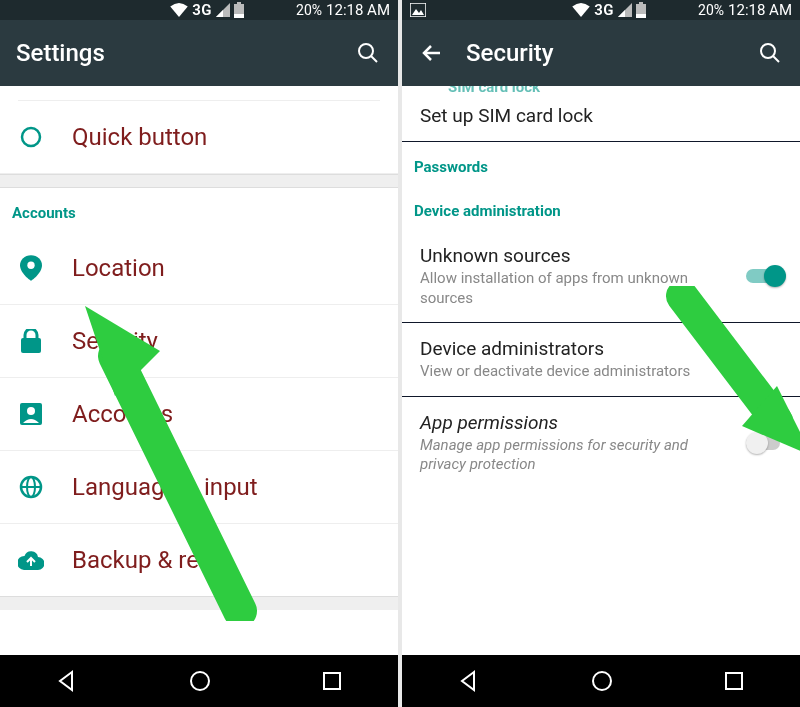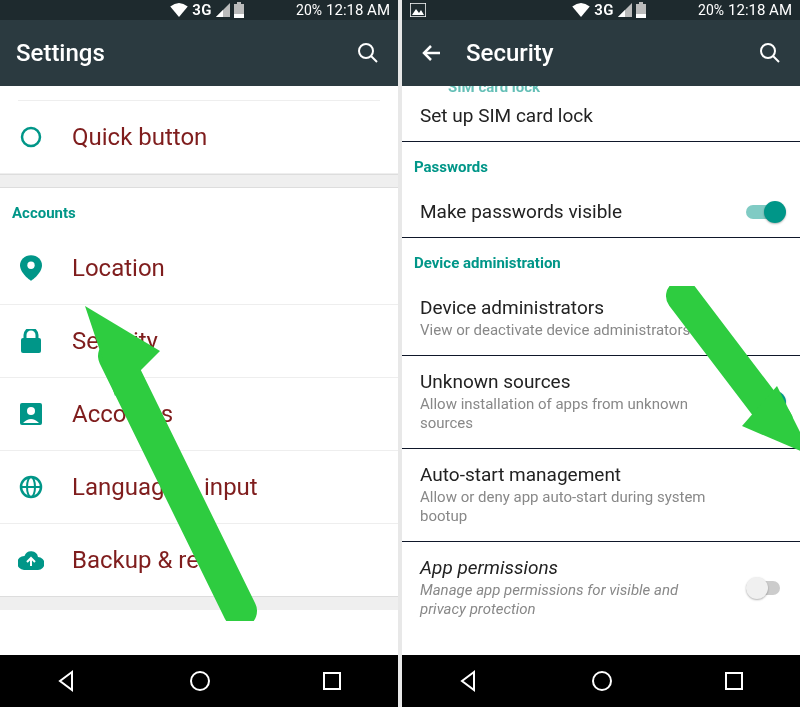--- a/index.html
+++ b/index.html
@@ -278,47 +278,36 @@
   </div>
 
   <div class="content">
     <div style="height:0px; overflow:visible; position:relative;">
        <div class="clipedge" style="top:-8px; left:18px;margin-left:28px;"><span style="opacity:0.6">SIM card lock</span></div>
     </div>
     <div class="row2" style="padding-top:18px;">
       <div class="title">Set up SIM card lock</div>
     </div>
     <div class="section-header teal2">Passwords</div>
-    <div class="row2">
-      <div class="title">Make passwords visible</div>
-      <div class="toggle on">
-          <div class="track"></div>
-          <div class="thumb"></div>
-        </div>
-    </div>
     <div class="section-header teal2">Device administration</div>
-    <div class="row2">
-      <div class="title">Device administrators</div>
-      <div class="sub">View or deactivate device administrators</div>
-    </div>
     <div class="row2">
       <div class="title">Unknown sources</div>
       <div class="sub">Allow installation of apps from unknown sources</div>
       <div class="toggle on">
           <div class="track"></div>
           <div class="thumb"></div>
         </div>
     </div>
     <div class="row2">
-      <div class="title">Auto-start management</div>
-      <div class="sub">Allow or deny app auto-start during system bootup</div>
+      <div class="title">Device administrators</div>
+      <div class="sub">View or deactivate device administrators</div>
     </div>
     <div class="row2" style="border-bottom:none;font-style:italic;">
       <div class="title">App permissions</div>
-      <div class="sub">Manage app permissions for visible and privacy protection</div>
+      <div class="sub">Manage app permissions for security and privacy protection</div>
       <div class="toggle off">
           <div class="track"></div>
           <div class="thumb"></div>
         </div>
     </div>
 
     <svg class="arrow-annot" style="left:260px; top:200px;" width="160" height="180" viewBox="0 0 160 180">
       <path d="M20 10 L115 135" stroke="#2ecc40" stroke-width="32" stroke-linecap="round"></path>
       <polygon points="150,170 80,140 115,100" fill="#2ecc40"></polygon>
     </svg>

